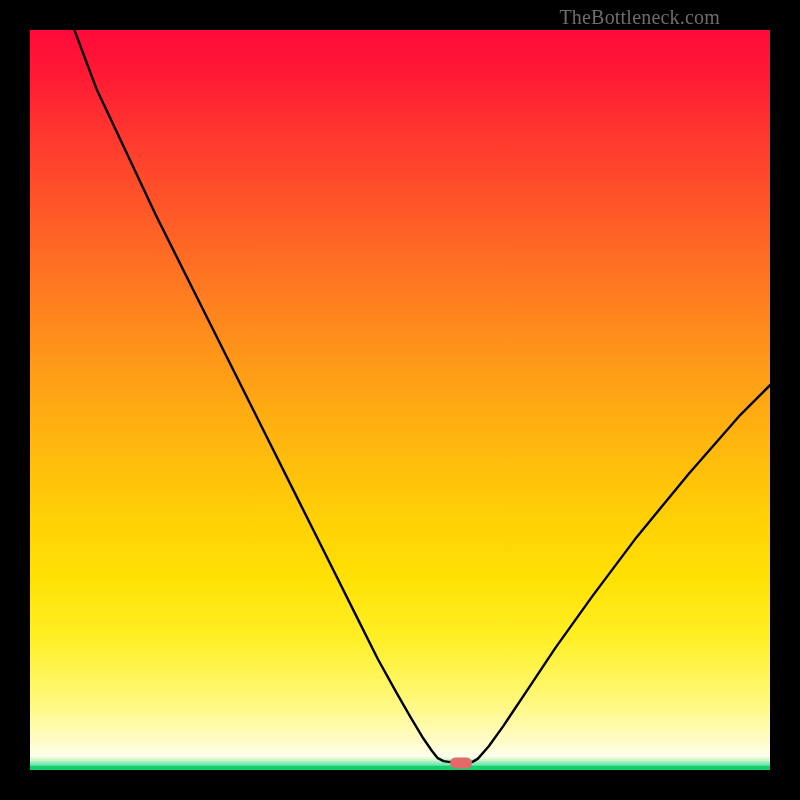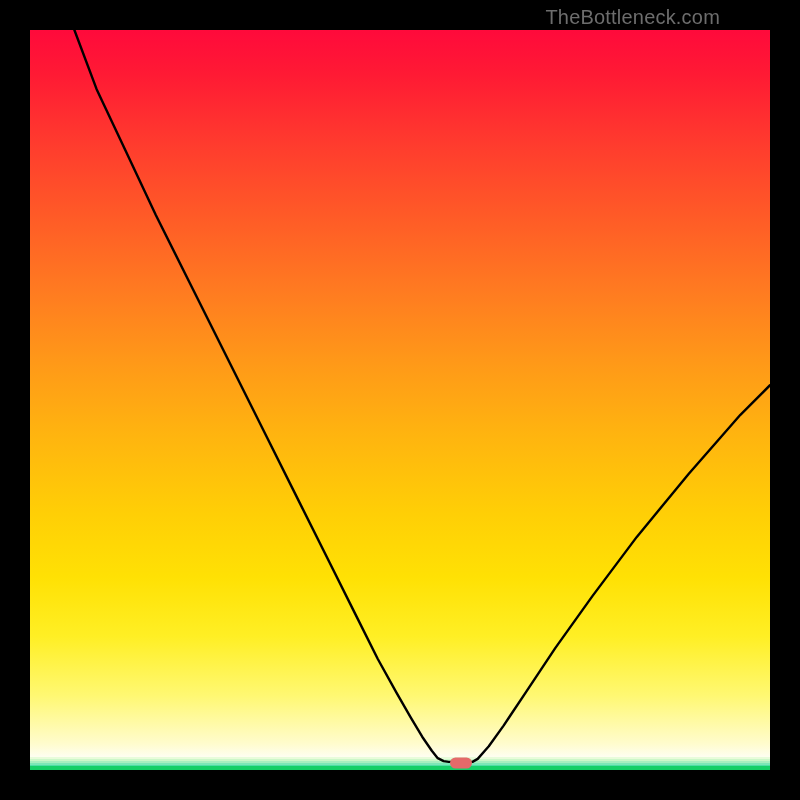--- a/index.html
+++ b/index.html
@@ -9,20 +9,21 @@
     height: 800px;
     background: #000;
     overflow: hidden;
     font-family: Arial, Helvetica, sans-serif;
   }
   .frame {
     position: relative;
     width: 752px;
     height: 800px;
     background: #000;
+    font-family: Liberation Serif, serif;
   }
   .plot-area {
     position: absolute;
     left: 30px;
     top: 30px;
     width: 740px;
     height: 740px;
     overflow: hidden;
   }
   

